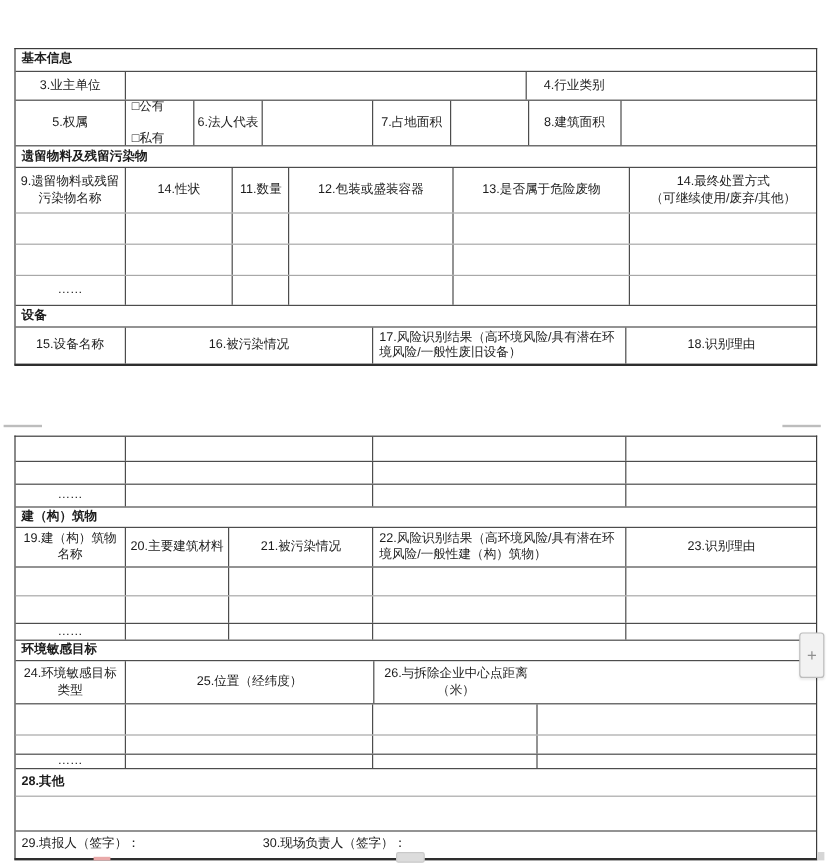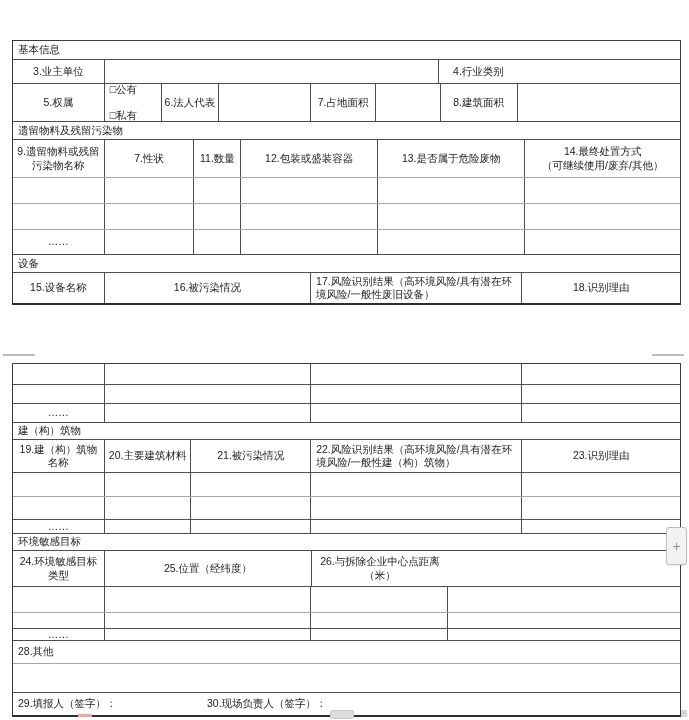--- a/index.html
+++ b/index.html
@@ -12,21 +12,21 @@
   .pg1{top:40px;border-top:1px solid #3c3c3c;border-bottom:2px solid #2e2e2e;}
   .pg2{top:363px;border-top:1px solid #3c3c3c;border-bottom:2px solid #2e2e2e;}
   .row{display:flex;box-sizing:border-box;}
   .row + .row{border-top:1px solid #4d4d4d;}
   .row.lt{border-top:1px solid #a8a8a8;}
   .c{box-sizing:border-box;display:flex;align-items:center;justify-content:center;
      font-size:10.5px;line-height:1.25;text-align:center;white-space:pre-line;
      overflow:hidden;padding:1px 2px;}
   .c + .c{border-left:1px solid #4d4d4d;}
   .c.left{justify-content:flex-start;text-align:left;padding-left:5px;}
-  .sec{font-size:10.5px;}
+  .sec{font-size:10.5px;font-weight:bold;}
   .sig span{font-size:10.5px;}
   .pbreak{position:absolute;height:2px;background:#bdbdbd;}
   .addbtn{position:absolute;left:666px;top:527px;width:19px;height:36px;
           background:#f2f2f2;border:1px solid #bdbdbd;border-radius:3px;
           color:#8f8f8f;font-size:14px;display:flex;align-items:center;
           justify-content:center;box-shadow:0 1px 2px rgba(0,0,0,0.08);}
   .frag{position:absolute;}
 </style>
 </head>
 <body>
@@ -62,21 +62,21 @@
       <div class="c" style="width:164px"></div>
     </div>
 
     <div class="row" style="height:18px">
       <div class="c left sec" style="width:669px">遗留物料及残留污染物</div>
     </div>
 
     <div class="row" style="height:38px">
       <div class="c" style="width:91px">9.遗留物料或残留
 污染物名称</div>
-      <div class="c" style="width:90px">7.性状</div>
+      <div class="c" style="width:90px">14.性状</div>
       <div class="c" style="width:47px">11.数量</div>
       <div class="c" style="width:137px">12.包装或盛装容器</div>
       <div class="c" style="width:148px">13.是否属于危险废物</div>
       <div class="c" style="width:156px">14.最终处置方式
 （可继续使用/废弃/其他）</div>
     </div>
 
     <div class="row lt" style="height:26px">
       <div class="c" style="width:91px"></div>
       <div class="c" style="width:90px"></div>
@@ -214,21 +214,21 @@
 
     <div class="row" style="height:23px">
       <div class="c left sec" style="width:669px">28.其他</div>
     </div>
 
     <div class="row lt" style="height:29px">
       <div class="c" style="width:669px"></div>
     </div>
 
     <div class="row sig" style="height:23px">
-      <div class="c left" style="width:669px;gap:0">
+      <div class="c left" style="width:669px;gap:12px">
         <span style="display:inline-block;width:189px;text-align:left">29.填报人（签字）：</span>
         <span style="text-align:right">30.现场负责人（签字）：</span>
       </div>
     </div>
   </div>
 
   <div class="addbtn">+</div>
 
   <div class="frag" style="left:78px;top:714px;width:14px;height:3px;background:#e9a9a9"></div>
   <div class="frag" style="left:330px;top:710px;width:22px;height:7px;background:#dcdcdc;border:1px solid #c9c9c9;border-radius:2px"></div>

